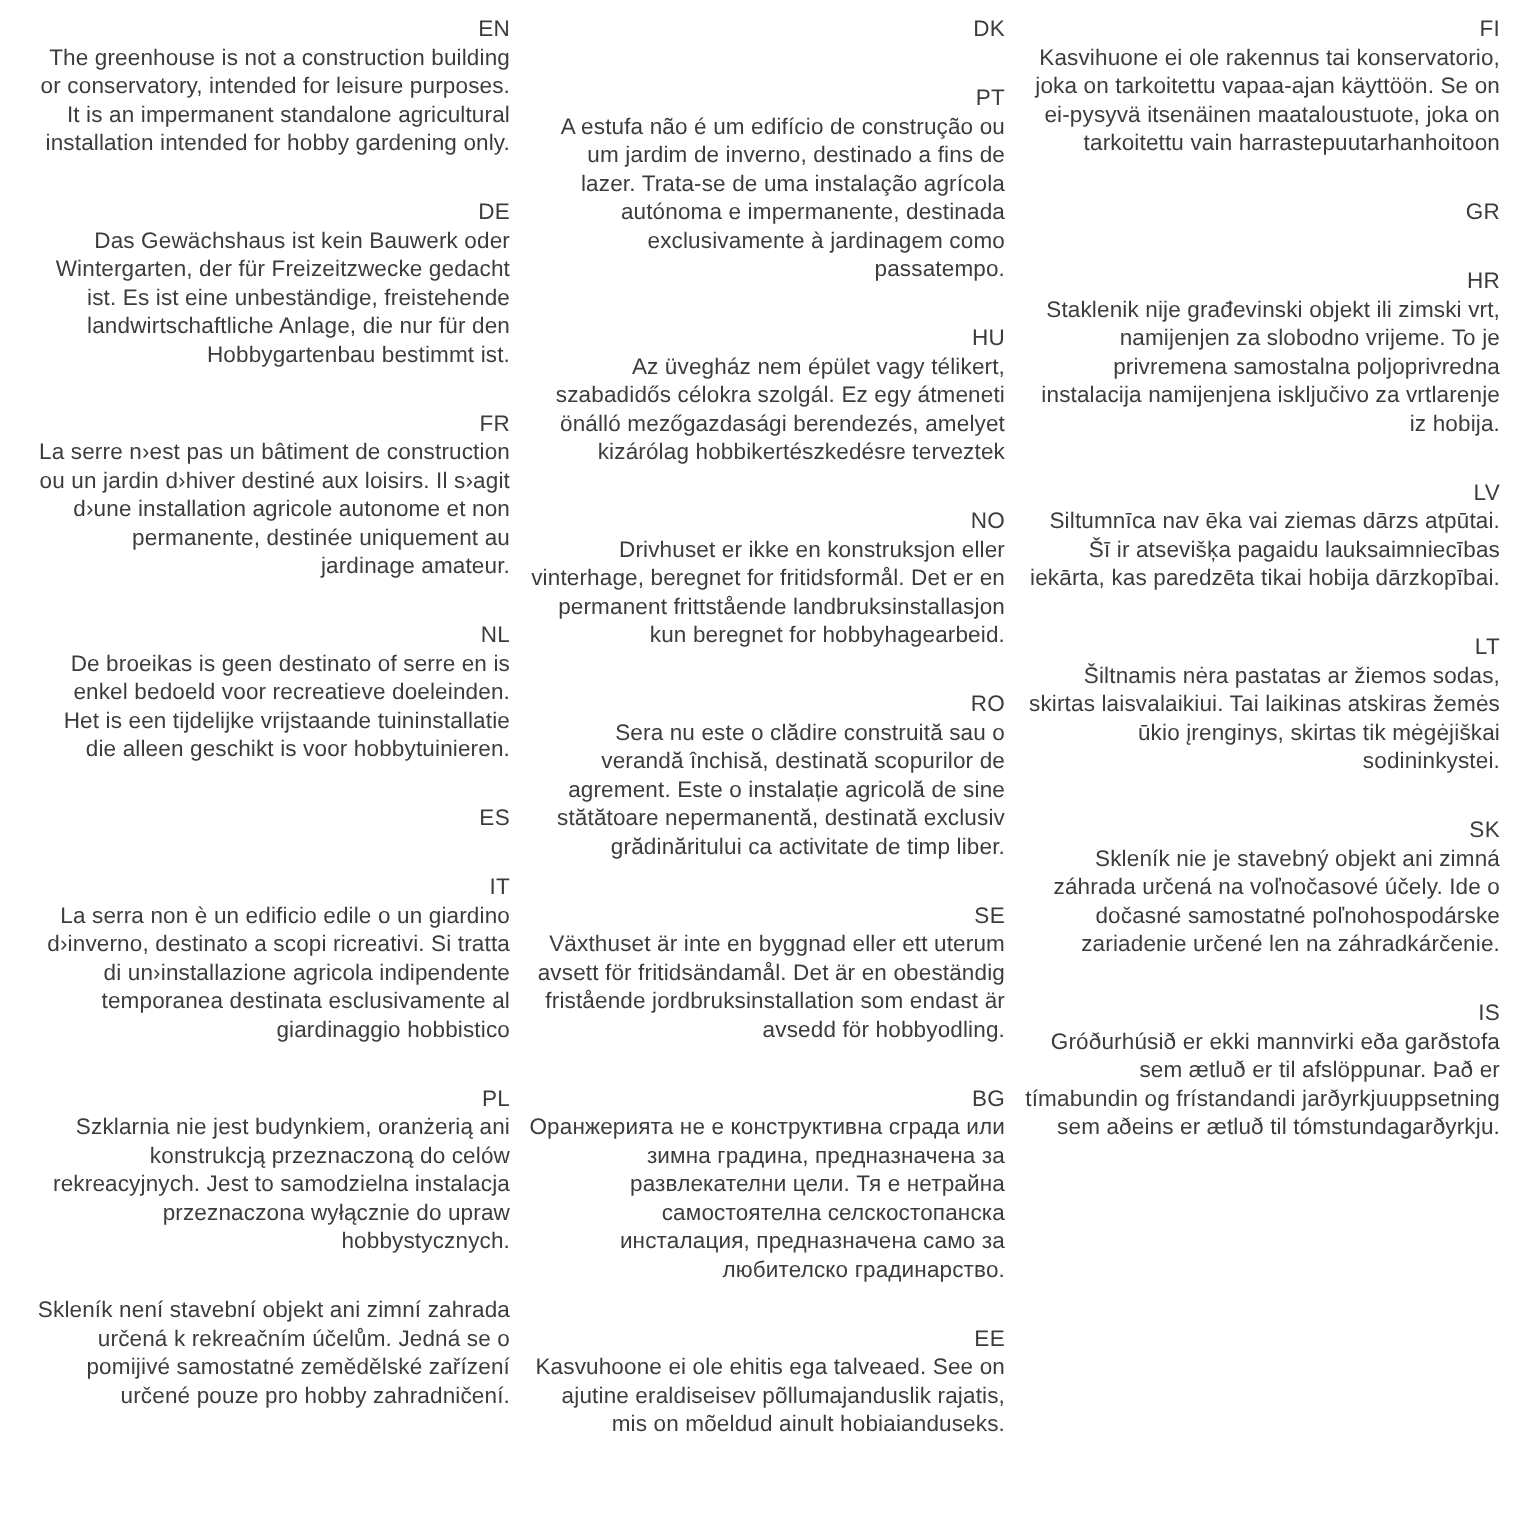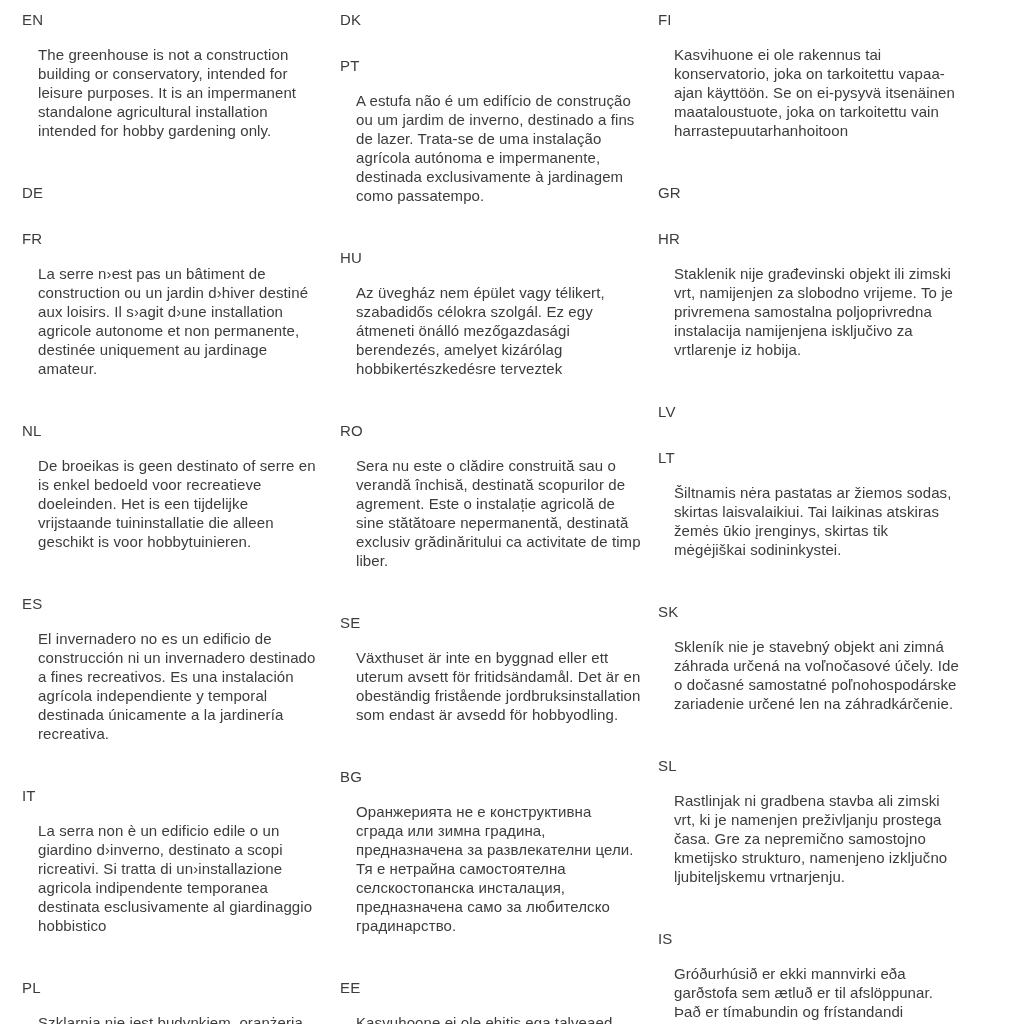--- a/index.html
+++ b/index.html
@@ -15,64 +15,66 @@
     color: #3c3c3c;
     overflow: hidden;
   }
   .page {
     box-sizing: border-box;
     width: 1024px;
     height: 1024px;
     padding: 10px 14px 10px 22px;
     display: grid;
     grid-template-columns: 318px 318px 318px;
+    column-gap: 12px;
+    text-align: right;
   }
   .col {
     display: flex;
     flex-direction: column;
   }
   .lang-block {
     margin-bottom: 27px;
   }
   .lang-code {
     font-size: 15px;
     line-height: 19px;
     letter-spacing: 0.2px;
   }
   .lang-text {
     font-size: 15px;
     line-height: 19px;
     letter-spacing: 0.1px;
-    margin: 16px;
+    margin: 0;
   }
 </style>
 </head>
 <body>
 
 <div class="page">
 
   <div class="col">
     <div class="lang-block">
       <div class="lang-code">EN</div>
       <p class="lang-text">The greenhouse is not a construction building or conservatory, intended for leisure purposes. It is an impermanent standalone agricultural installation intended for hobby gardening only.</p>
     </div>
     <div class="lang-block">
       <div class="lang-code">DE</div>
+      <p class="lang-text">Das Gewächshaus ist kein Bauwerk oder Wintergarten, der für Freizeitzwecke gedacht ist. Es ist eine unbeständige, freistehende landwirtschaftliche Anlage, die nur für den Hobbygartenbau bestimmt ist.</p>
     </div>
     <div class="lang-block">
       <div class="lang-code">FR</div>
       <p class="lang-text">La serre n›est pas un bâtiment de construction ou un jardin d›hiver destiné aux loisirs. Il s›agit d›une installation agricole autonome et non permanente, destinée uniquement au jardinage amateur.</p>
     </div>
     <div class="lang-block">
       <div class="lang-code">NL</div>
       <p class="lang-text">De broeikas is geen destinato of serre en is enkel bedoeld voor recreatieve doeleinden. Het is een tijdelijke vrijstaande tuininstallatie die alleen geschikt is voor hobbytuinieren.</p>
     </div>
     <div class="lang-block">
       <div class="lang-code">ES</div>
-      <p class="lang-text">El invernadero no es un edificio de construcción ni un invernadero destinado a fines recreativos. Es una instalación agrícola independiente y temporal destinada únicamente a la jardinería recreativa.</p>
     </div>
     <div class="lang-block">
       <div class="lang-code">IT</div>
       <p class="lang-text">La serra non è un edificio edile o un giardino d›inverno, destinato a scopi ricreativi. Si tratta di un›installazione agricola indipendente temporanea destinata esclusivamente al giardinaggio hobbistico</p>
     </div>
     <div class="lang-block">
       <div class="lang-code">PL</div>
       <p class="lang-text">Szklarnia nie jest budynkiem, oranżerią ani konstrukcją przeznaczoną do celów rekreacyjnych. Jest to samodzielna instalacja przeznaczona wyłącznie do upraw hobbystycznych.</p>
     </div>
     <div class="lang-block">
@@ -84,20 +86,24 @@
     <div class="lang-block">
       <div class="lang-code">DK</div>
     </div>
     <div class="lang-block">
       <div class="lang-code">PT</div>
       <p class="lang-text">A estufa não é um edifício de construção ou um jardim de inverno, destinado a fins de lazer. Trata-se de uma instalação agrícola autónoma e impermanente, destinada exclusivamente à jardinagem como passatempo.</p>
     </div>
     <div class="lang-block">
       <div class="lang-code">HU</div>
       <p class="lang-text">Az üvegház nem épület vagy télikert, szabadidős célokra szolgál. Ez egy átmeneti önálló mezőgazdasági berendezés, amelyet kizárólag hobbikertészkedésre terveztek</p>
+    </div>
+    <div class="lang-block">
+      <div class="lang-code">NO</div>
+      <p class="lang-text">Drivhuset er ikke en konstruksjon eller vinterhage, beregnet for fritidsformål. Det er en permanent frittstående landbruksinstallasjon kun beregnet for hobbyhagearbeid.</p>
     </div>
     <div class="lang-block">
       <div class="lang-code">RO</div>
       <p class="lang-text">Sera nu este o clădire construită sau o verandă închisă, destinată scopurilor de agrement. Este o instalație agricolă de sine stătătoare nepermanentă, destinată exclusiv grădinăritului ca activitate de timp liber.</p>
     </div>
     <div class="lang-block">
       <div class="lang-code">SE</div>
       <p class="lang-text">Växthuset är inte en byggnad eller ett uterum avsett för fritidsändamål. Det är en obeständig fristående jordbruksinstallation som endast är avsedd för hobbyodling.</p>
     </div>
     <div class="lang-block">
@@ -117,32 +123,29 @@
     </div>
     <div class="lang-block">
       <div class="lang-code">GR</div>
     </div>
     <div class="lang-block">
       <div class="lang-code">HR</div>
       <p class="lang-text">Staklenik nije građevinski objekt ili zimski vrt, namijenjen za slobodno vrijeme. To je privremena samostalna poljoprivredna instalacija namijenjena isključivo za vrtlarenje iz hobija.</p>
     </div>
     <div class="lang-block">
       <div class="lang-code">LV</div>
+      <p class="lang-text">Siltumnīca nav ēka vai ziemas dārzs atpūtai. Šī ir atsevišķa pagaidu lauksaimniecības iekārta, kas paredzēta tikai hobija dārzkopībai.</p>
     </div>
     <div class="lang-block">
       <div class="lang-code">LT</div>
       <p class="lang-text">Šiltnamis nėra pastatas ar žiemos sodas, skirtas laisvalaikiui. Tai laikinas atskiras žemės ūkio įrenginys, skirtas tik mėgėjiškai sodininkystei.</p>
     </div>
     <div class="lang-block">
       <div class="lang-code">SK</div>
       <p class="lang-text">Skleník nie je stavebný objekt ani zimná záhrada určená na voľnočasové účely. Ide o dočasné samostatné poľnohospodárske zariadenie určené len na záhradkárčenie.</p>
     </div>
     <div class="lang-block">
-      <div class="lang-code">SL</div>
-      <p class="lang-text">Rastlinjak ni gradbena stavba ali zimski vrt, ki je namenjen preživljanju prostega časa. Gre za nepremično samostojno kmetijsko strukturo, namenjeno izključno ljubiteljskemu vrtnarjenju.</p>
-    </div>
-    <div class="lang-block">
       <div class="lang-code">IS</div>
       <p class="lang-text">Gróðurhúsið er ekki mannvirki eða garðstofa sem ætluð er til afslöppunar. Það er tímabundin og frístandandi jarðyrkjuuppsetning sem aðeins er ætluð til tómstundagarðyrkju.</p>
     </div>
   </div>
 
 </div>
 
 </body></html>

